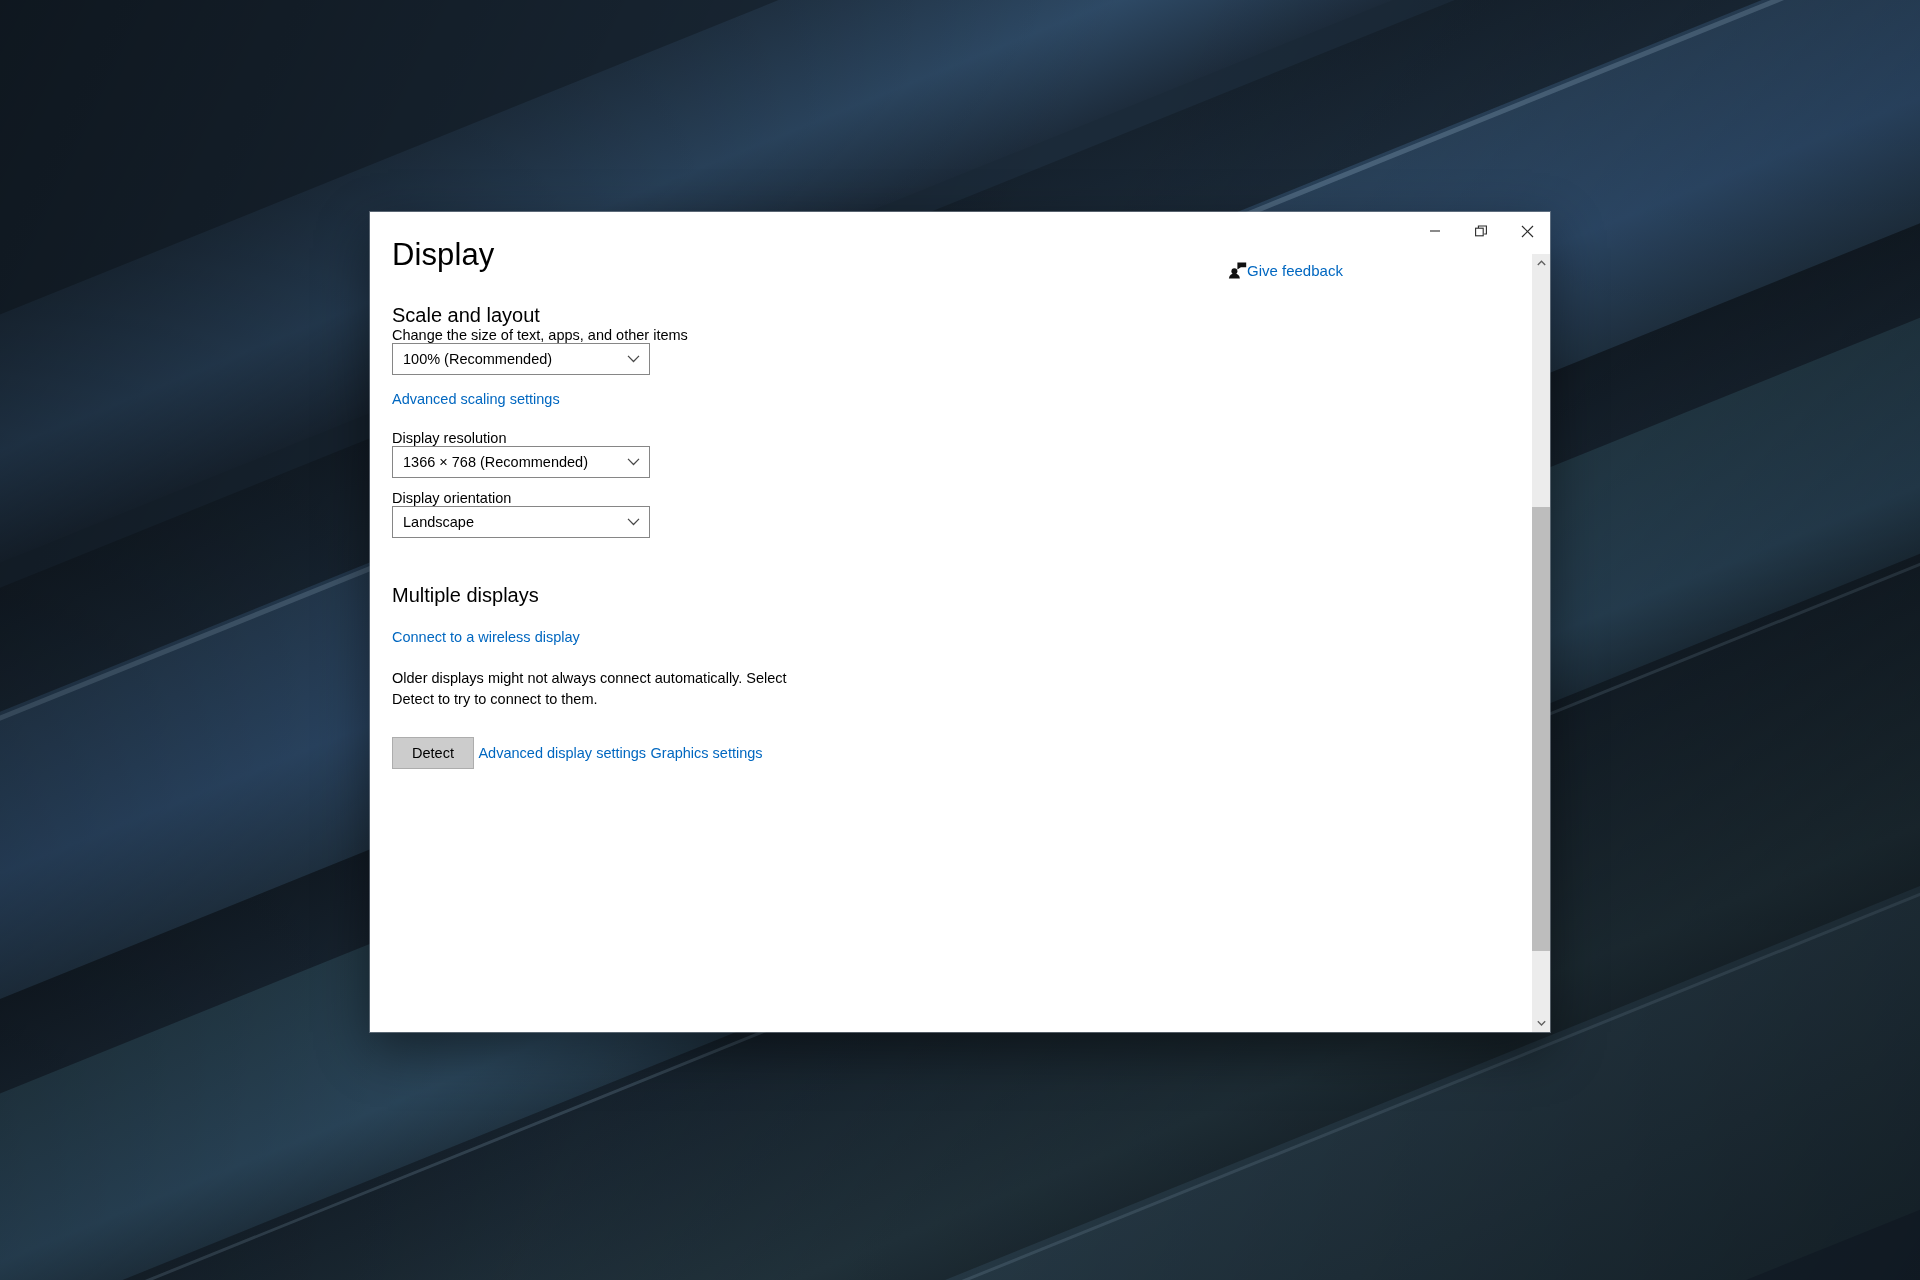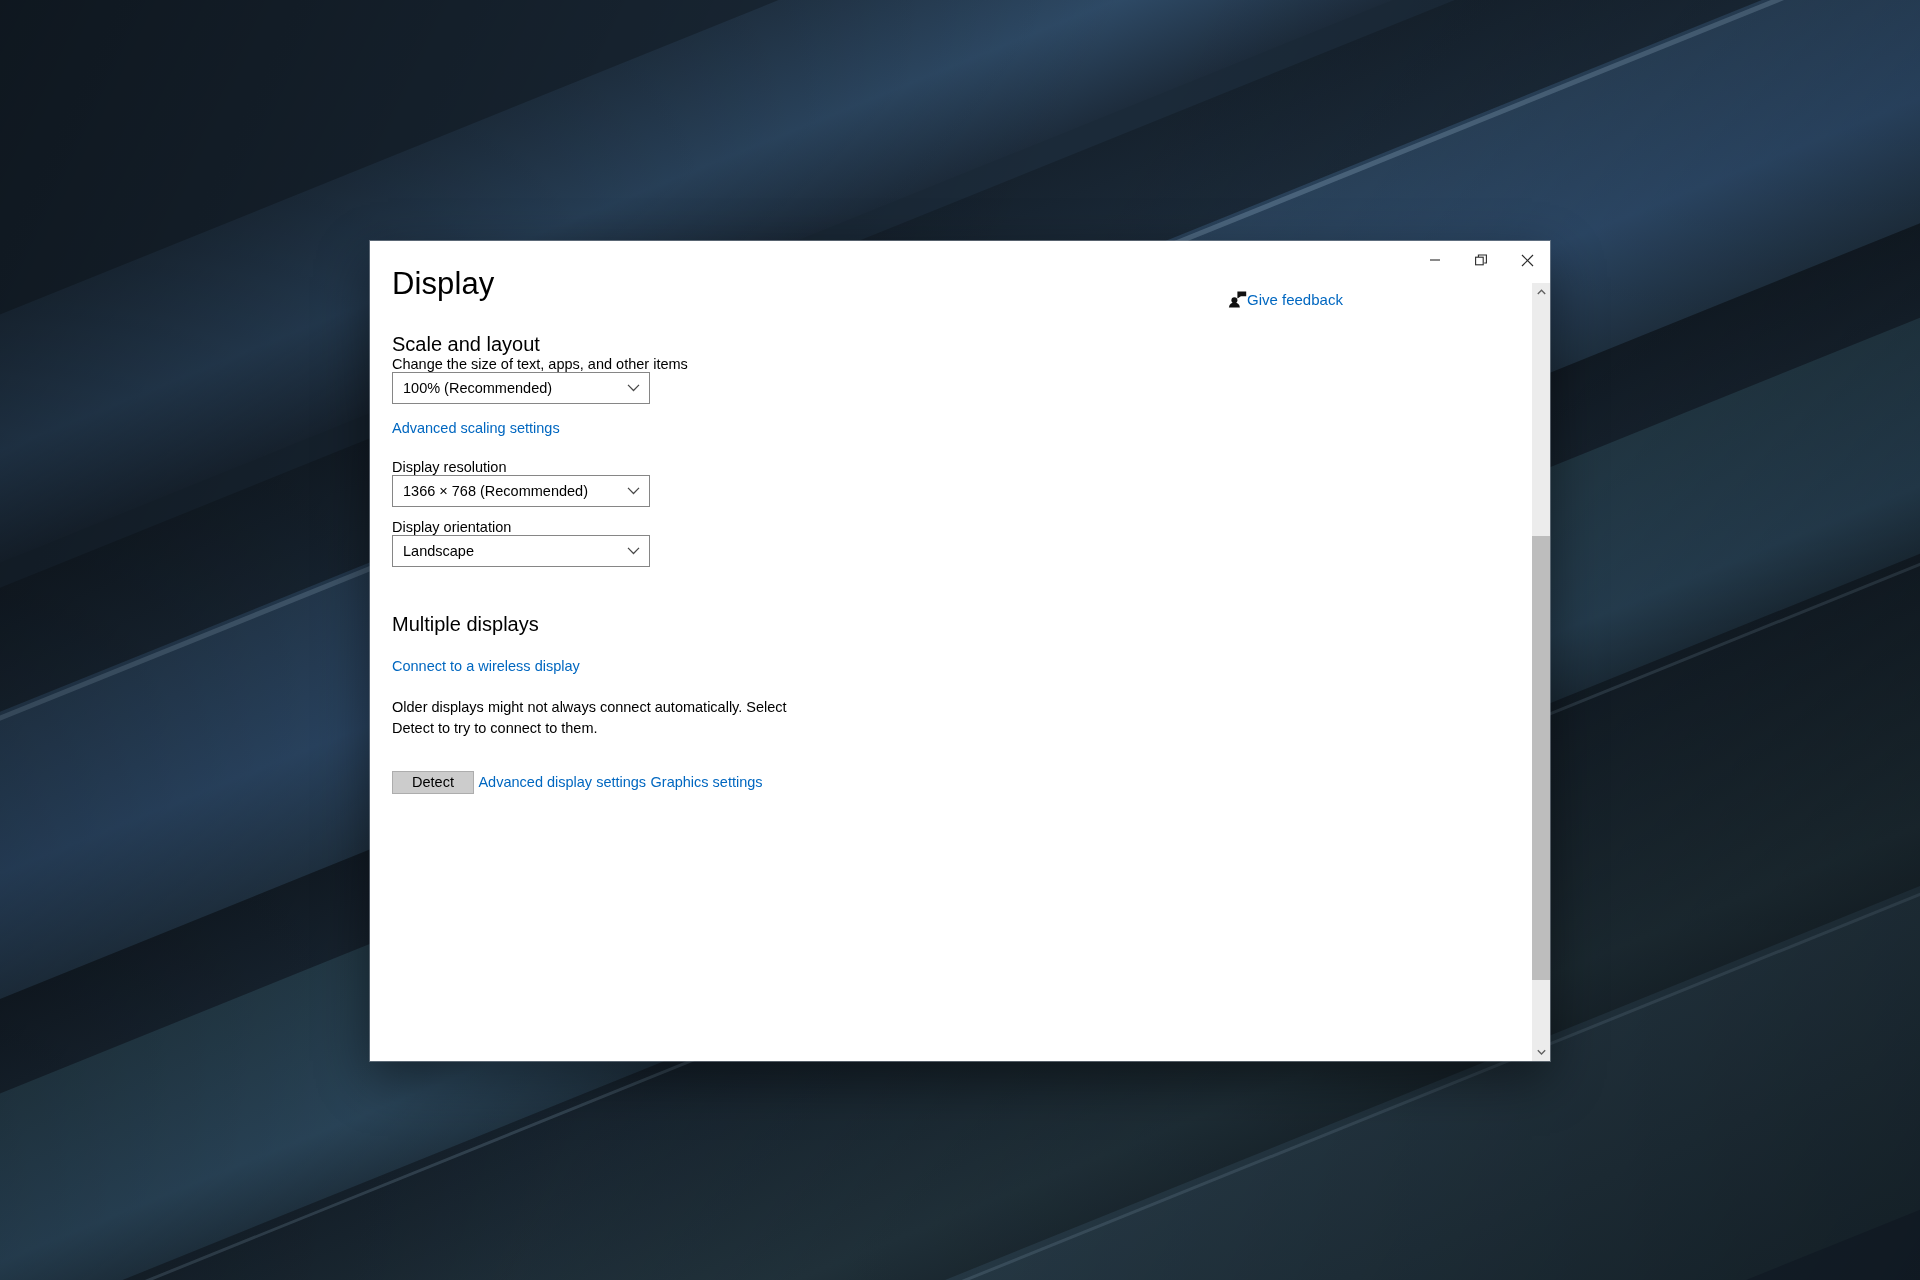--- a/index.html
+++ b/index.html
@@ -29,21 +29,21 @@
     position:absolute; inset:0;
     background:
       linear-gradient(115deg, rgba(0,0,0,0.45) 0%, rgba(0,0,0,0.0) 45%),
       linear-gradient(300deg, rgba(0,0,0,0.40) 0%, rgba(0,0,0,0.0) 55%);
     pointer-events:none;
   }
 
   
   #settings-window {
     position:absolute;
-    left:370px; top:241px;
+    left:370px; top:212px;
     width:1180px; height:820px;
     background:#ffffff;
     box-shadow:0 0 0 1px rgba(140,150,160,0.55), 0 18px 50px rgba(0,0,0,0.45);
     overflow:hidden;
     padding-left:20px;
   }
 
   
   #titlebar {
     position:absolute; top:0; left:0; right:0;
@@ -114,21 +114,21 @@
     flex:1;
   }
   .combobox .cb-chevron {
     position:absolute; right:9px; top:50%;
     transform:translateY(-50%);
     line-height:0;
   }
 
   
   #detect-button {
-    width:82px; height:23px;
+    width:82px; height:32px;
     background:#cccccc;
     border:1px solid #adadad;
     font-family:"Liberation Sans", sans-serif;
     font-size:14.5px; color:#000;
     cursor:default;
   }
 
   
   .mt-8  { }
   .mt-12 { margin-top:12px; }

